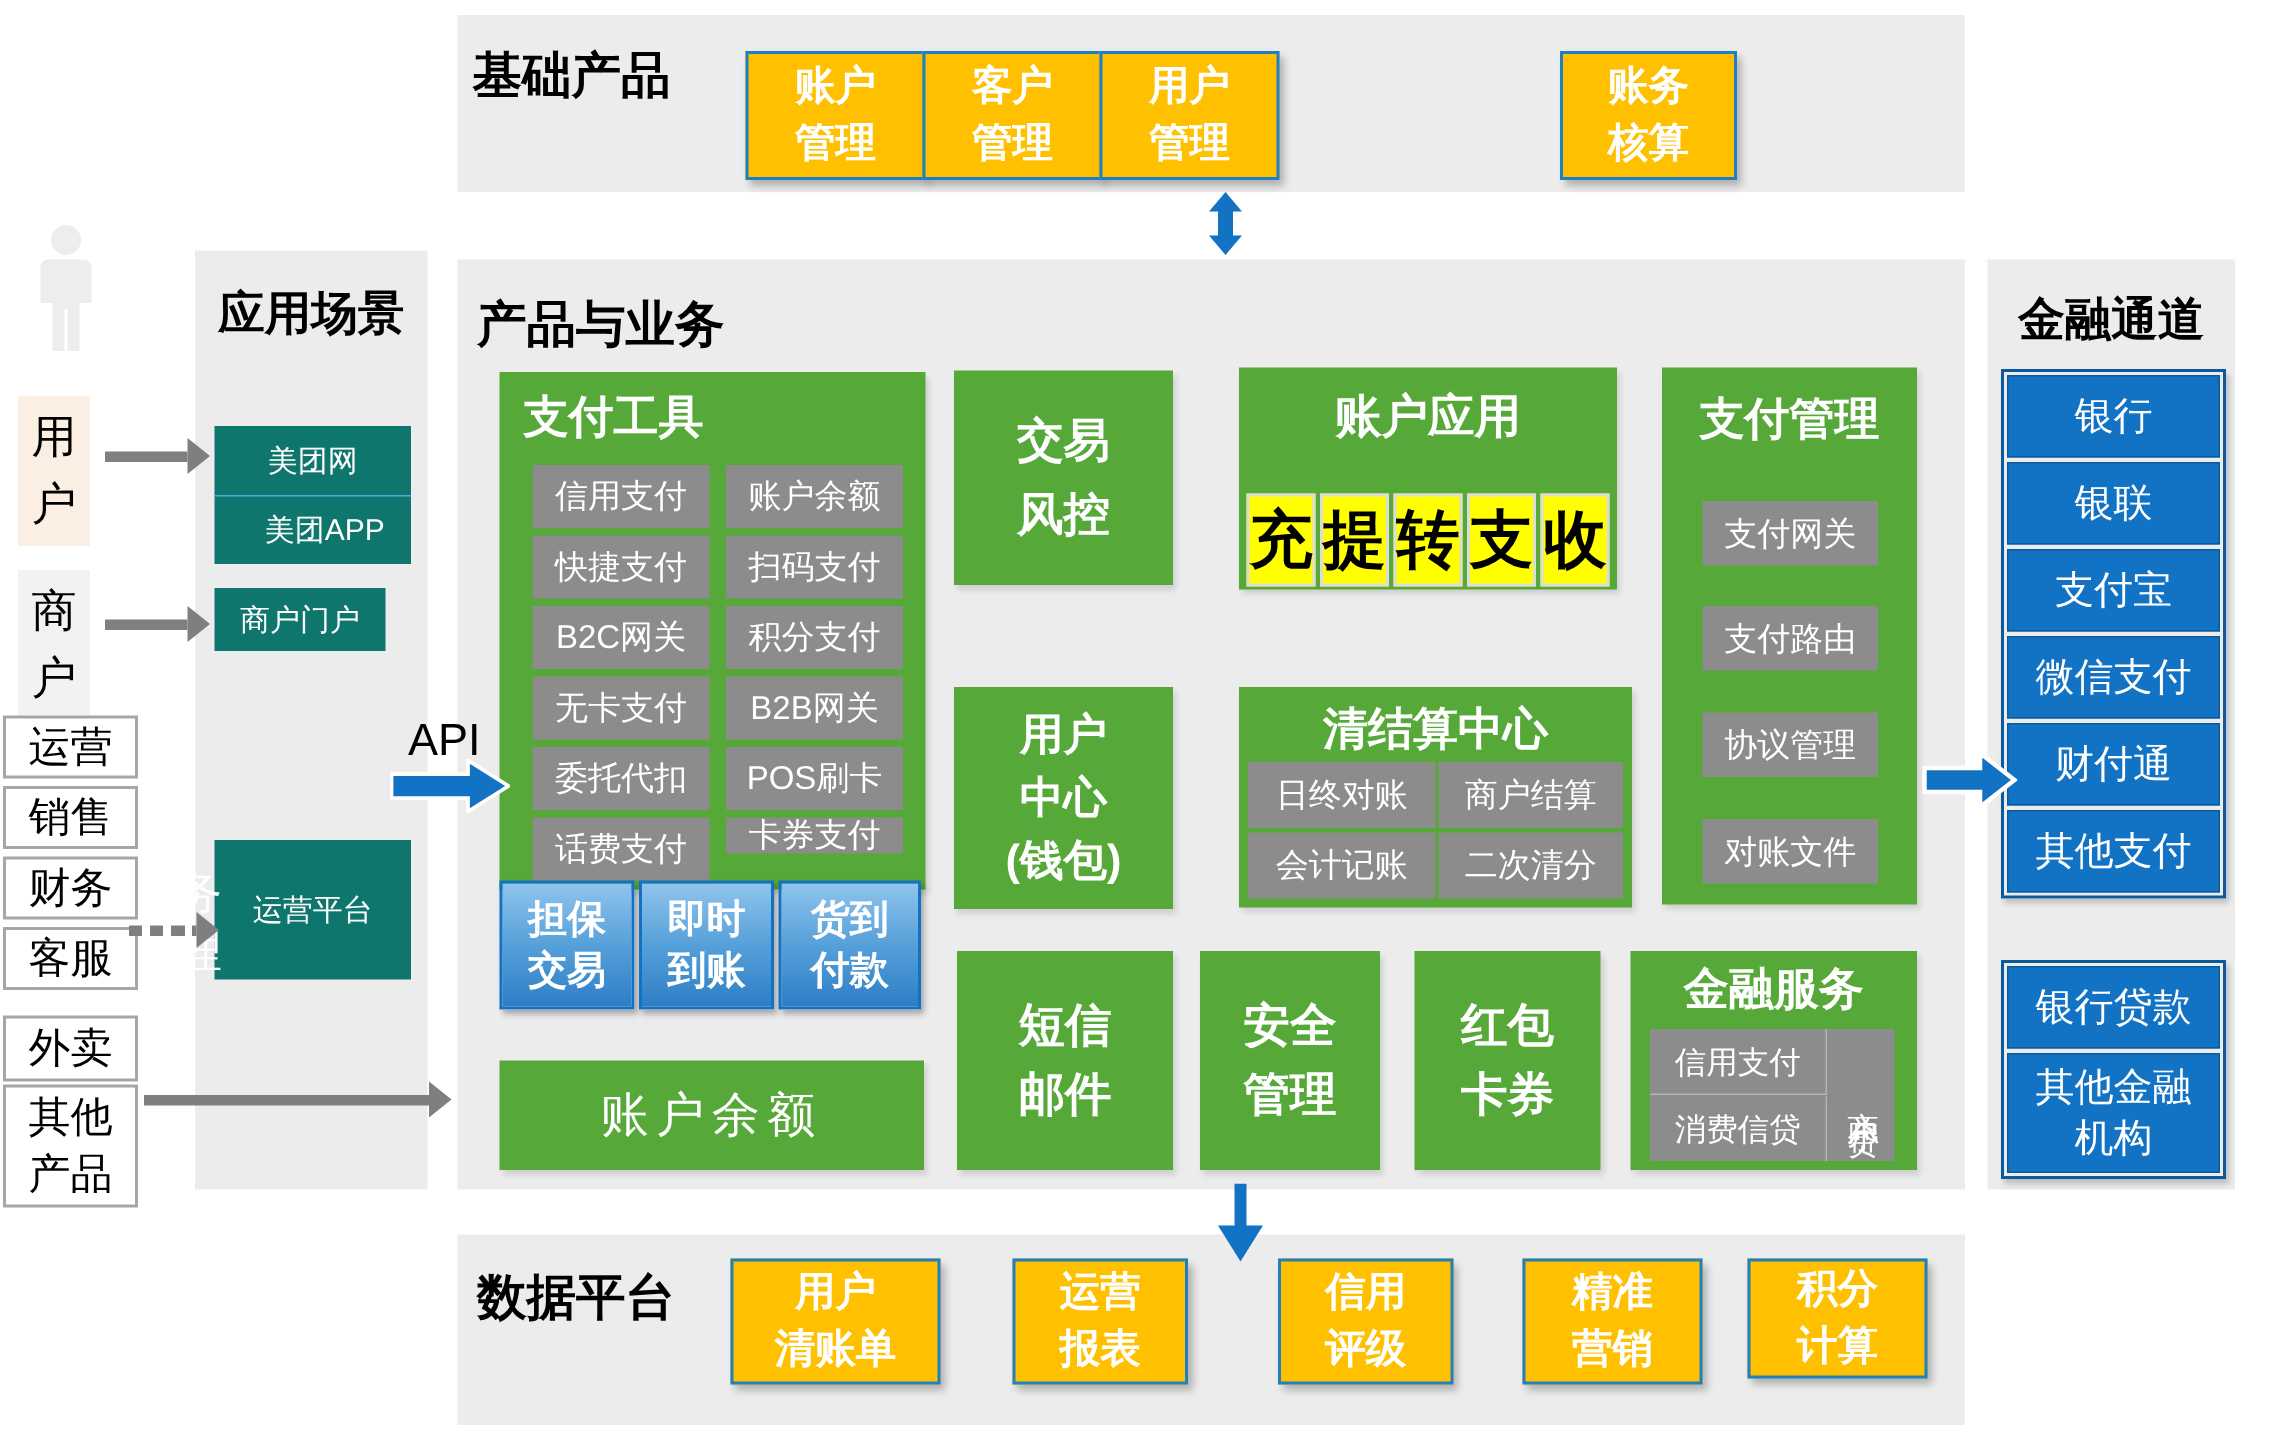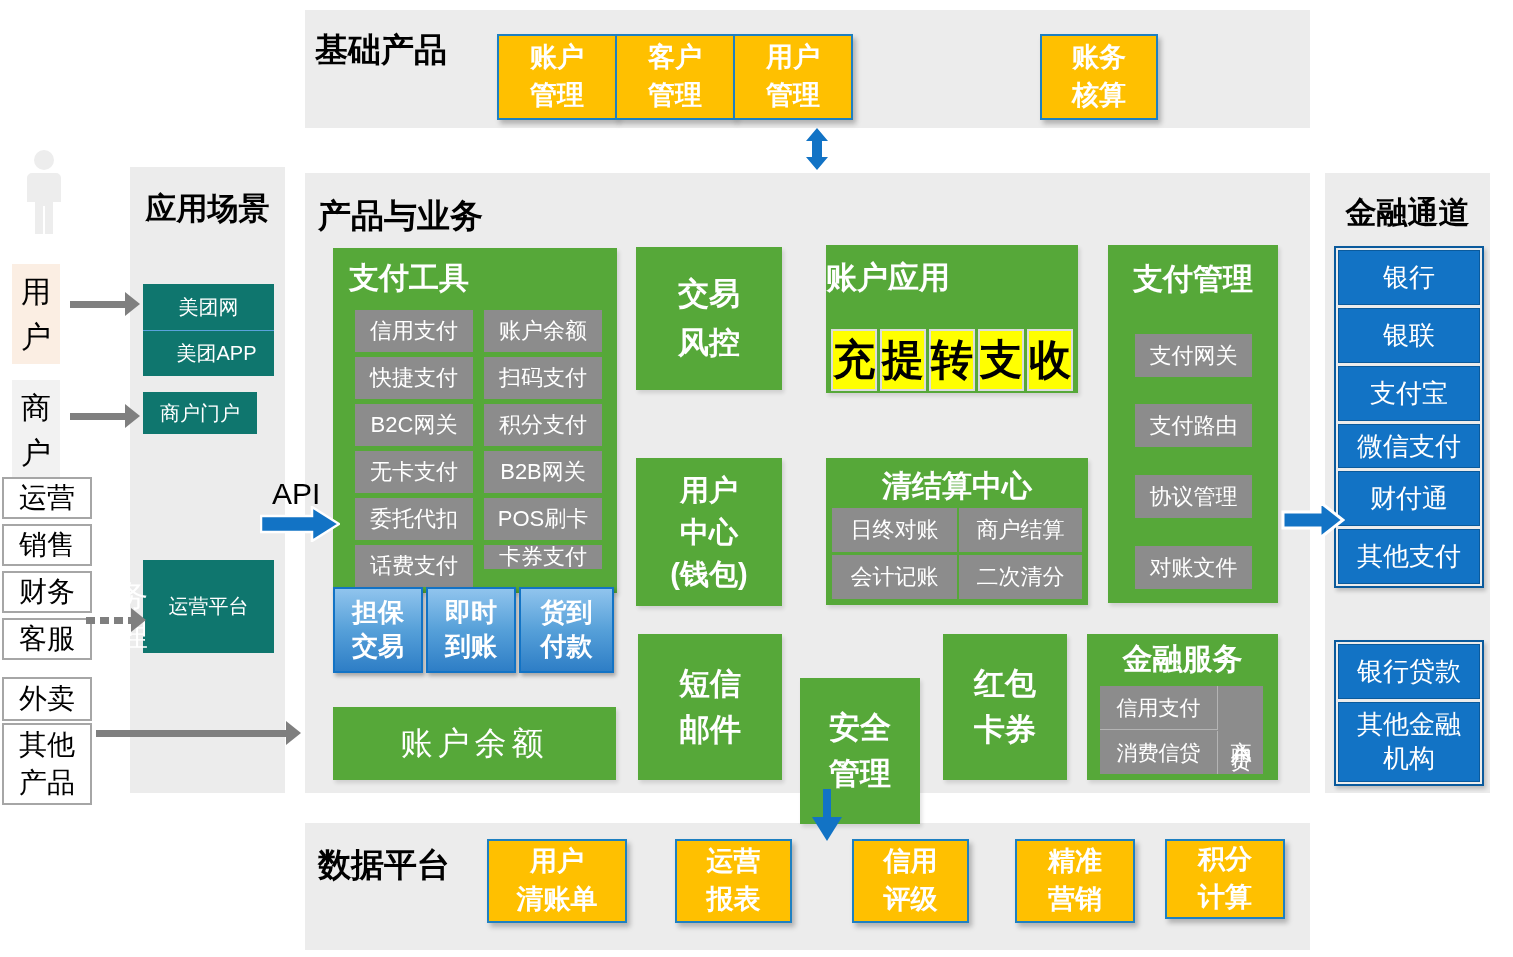--- a/index.html
+++ b/index.html
@@ -113,21 +113,21 @@
 交易</div>
   <div class="grad center pre" style="left:426px; top:587px; width:90px; height:86px;">即时
 到账</div>
   <div class="grad center pre" style="left:519px; top:587px; width:95px; height:86px;">货到
 付款</div>
 
   <div class="gbox center pre" style="left:636px; top:247px; width:146px; height:143px; font-weight:bold; font-size:31px; line-height:1.55;">交易
 风控</div>
 
   <div class="gbox" style="left:826px; top:245px; width:252px; height:148px;">
-    <div class="gbox-title" style="left:0; top:12px; width:100%; font-size:31px;">账户应用</div>
+    <div class="gbox-title" style="left:0; top:12px; width:100%; text-align:center; font-size:31px;">账户应用</div>
     <div class="abs" style="left:5px; top:84px; display:flex; gap:3px;">
       <div class="char">充</div>
       <div class="char">提</div>
       <div class="char">转</div>
       <div class="char">支</div>
       <div class="char">收</div>
     </div>
   </div>
 
   <div class="gbox" style="left:1108px; top:245px; width:170px; height:358px;">
@@ -146,39 +146,39 @@
     <div class="gbox-title" style="left:0; top:8px; width:100%; text-align:center; font-size:30px;">清结算中心</div>
     <div class="sbox center" style="left:6px;   top:50px; width:125px; height:44px;">日终对账</div>
     <div class="sbox center" style="left:133px; top:50px; width:123px; height:44px;">商户结算</div>
     <div class="sbox center" style="left:6px;   top:97px; width:125px; height:44px;">会计记账</div>
     <div class="sbox center" style="left:133px; top:97px; width:123px; height:44px;">二次清分</div>
   </div>
 
   <div class="gbox center serif" style="left:333px; top:707px; width:283px; height:73px; font-size:32px; letter-spacing:5px;">账户余额</div>
   <div class="gbox center pre" style="left:638px; top:634px; width:144px; height:146px; font-weight:bold; font-size:31px; line-height:1.5;">短信
 邮件</div>
-  <div class="gbox center pre" style="left:800px; top:634px; width:120px; height:146px; font-weight:bold; font-size:31px; line-height:1.5;margin-top:44px;">安全
+  <div class="gbox center pre" style="left:800px; top:634px; width:120px; height:146px; font-weight:bold; font-size:31px; line-height:1.5;">安全
 管理</div>
   <div class="gbox center pre" style="left:943px; top:634px; width:124px; height:146px; font-weight:bold; font-size:31px; line-height:1.5;">红包
 卡券</div>
 
   <div class="gbox" style="left:1087px; top:634px; width:191px; height:146px;">
     <div class="gbox-title" style="left:0; top:5px; width:100%; text-align:center; font-size:30px;">金融服务</div>
     <div class="abs" style="left:13px; top:52px; width:163px; height:88px; background:#8C8C8C;">
       <div class="abs center" style="left:0; top:0; width:118px; height:44px; color:#fff; font-size:21px; border-bottom:1px solid rgba(255,255,255,0.35); border-right:1px solid rgba(255,255,255,0.35);">信用支付</div>
       <div class="abs center" style="left:0; top:45px; width:118px; height:43px; color:#fff; font-size:21px; border-right:1px solid rgba(255,255,255,0.35);">消费信贷</div>
       <div class="abs center vtext" style="left:119px; top:0; width:44px; height:88px; color:#fff; font-size:21px;">商户小贷</div>
     </div>
   </div>
 
   <div class="channel-group" style="top:246px;">
     <div class="channel-box bbox" style="height:55px;">银行</div>
     <div class="channel-box bbox" style="height:55px;">银联</div>
     <div class="channel-box bbox" style="height:55px;">支付宝</div>
-    <div class="channel-box bbox" style="height:44px;">微信支付</div>
+    <div class="channel-box bbox" style="height:55px;">微信支付</div>
     <div class="channel-box bbox" style="height:55px;">财付通</div>
     <div class="channel-box bbox" style="height:55px;">其他支付</div>
   </div>
   <div class="channel-group" style="top:640px;">
     <div class="channel-box bbox" style="height:55px;">银行贷款</div>
     <div class="channel-box bbox pre" style="height:80px; line-height:1.3;">其他金融
 机构</div>
   </div>
   <style>.channel-group{left:1334px;}</style>
 

